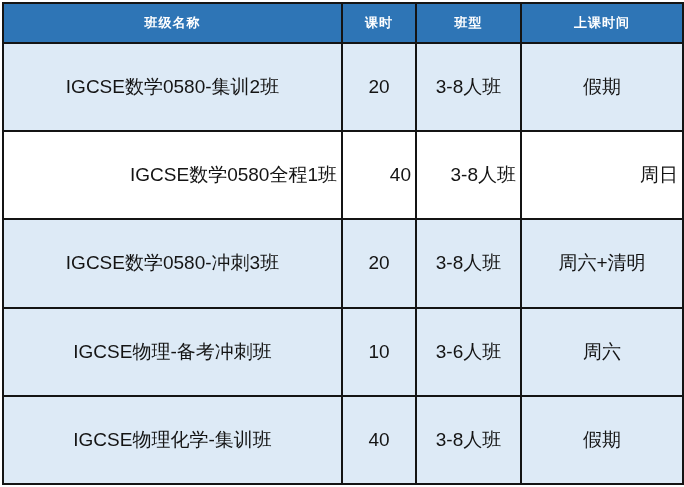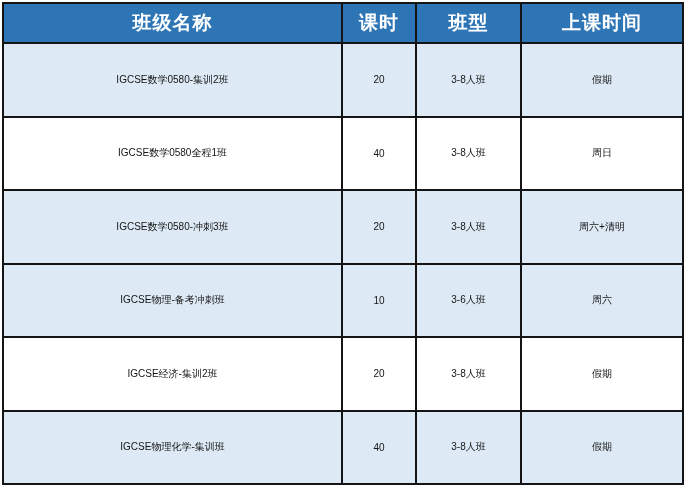--- a/index.html
+++ b/index.html
@@ -22,32 +22,32 @@
     border:2px solid #141414;
     text-align:center;
     vertical-align:middle;
     padding:0 4px;
     overflow:hidden;
     white-space:nowrap;
   }
   thead th{
     background:#2E75B6;
     color:#ffffff;
-    font-size:19px;
+    font-size:13px;
     font-weight:bold;
     height:38px;
     letter-spacing:1px;
   }
   td{
-    font-size:10px;
+    font-size:19px;
     color:#141414;
     font-weight:400;
   }
   tr.row-blue td{background:#DDEAF6;}
-  tr.row-white td{background:#FFFFFF;}
+  tr.row-white td{background:#FFFFFF;text-align:right;}
   td.cell-white{background:#FFFFFF;}
   td.cell-blue{background:#DDEAF6;}
 </style>
 </head>
 <body>
 
 <div class="table-wrap">
   <table class="schedule">
     <colgroup>
       <col class="c-name">
@@ -81,26 +81,20 @@
         <td>20</td>
         <td>3-8人班</td>
         <td>周六+清明</td>
       </tr>
       <tr class="row-blue">
         <td>IGCSE物理-备考冲刺班</td>
         <td>10</td>
         <td>3-6人班</td>
         <td>周六</td>
       </tr>
-      <tr class="row-white">
-        <td>IGCSE经济-集训2班</td>
-        <td>20</td>
-        <td>3-8人班</td>
-        <td>假期</td>
-      </tr>
       <tr class="row-blue">
         <td>IGCSE物理化学-集训班</td>
         <td>40</td>
         <td>3-8人班</td>
         <td class="cell-white">假期</td>
       </tr>
     </tbody>
   </table>
 </div>
 

